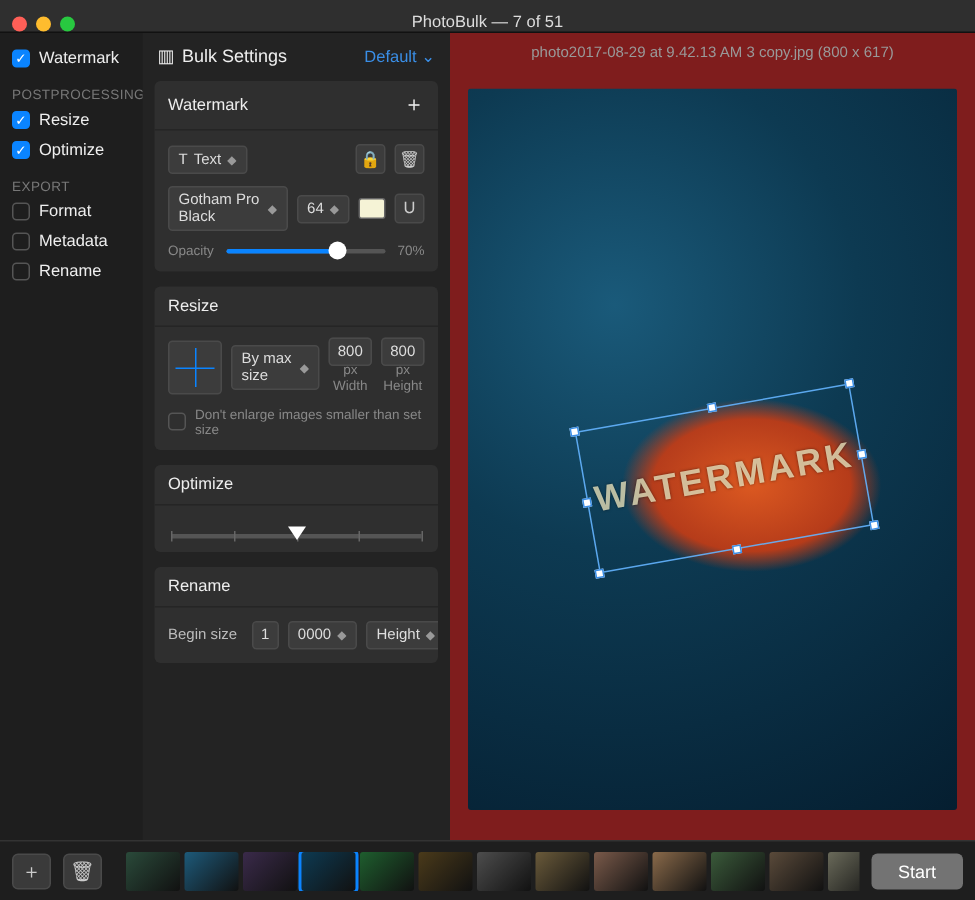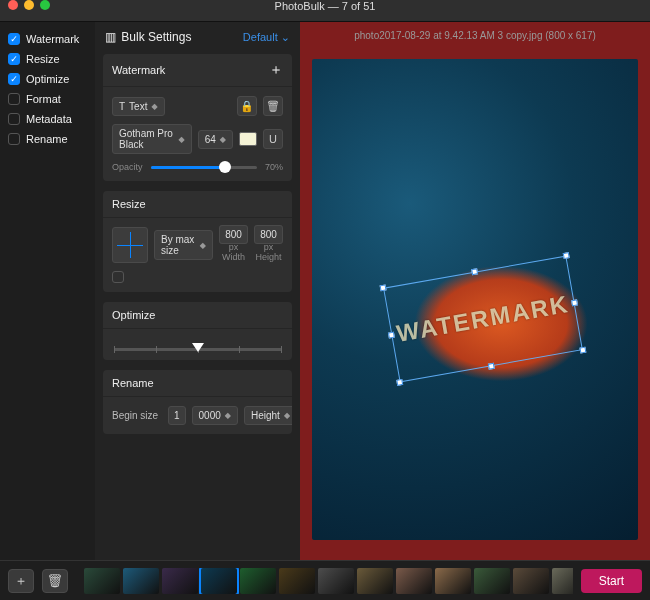--- a/index.html
+++ b/index.html
@@ -1,17 +1,17 @@
 <!DOCTYPE html>
 <html><head>
 <meta charset="utf-8">
 <style>
 * { margin: 0; padding: 0; box-sizing: border-box; font-family: -apple-system, "Helvetica Neue", Arial, sans-serif; }
 body { background: #1a1a1a; color: #ccc; width: 650px; height: 600px; overflow: hidden; font-size: 11px; }
-.titlebar { height: 22px; background: #2f2f2f; display: flex; align-items: flex-start; position: relative; border-bottom: 1px solid #111; }
+.titlebar { height: 22px; background: #2f2f2f; display: flex; align-items: flex-end; position: relative; border-bottom: 1px solid #111; }
 .traffic { display: flex; gap: 6px; padding-left: 8px; }
 .traffic span { width: 10px; height: 10px; border-radius: 50%; }
 .t-close { background: #ff5f57; }
 .t-min { background: #febc2e; }
 .t-max { background: #28c840; }
 .title { position: absolute; left: 0; right: 0; text-align: center; font-size: 11px; color: #ddd; pointer-events: none; }
 
 .main { display: flex; height: 538px; }
 .sidebar { width: 95px; background: #1e1e1e; padding: 8px 6px; }
 .sb-item { display: flex; align-items: center; gap: 6px; padding: 3px 2px; margin-bottom: 2px; cursor: pointer; border-radius: 3px; }
@@ -63,49 +63,51 @@
 .wm-box .h.bl { bottom: -4px; left: -4px; } .wm-box .h.br { bottom: -4px; right: -4px; }
 .wm-box .h.tm { top: -4px; left: 50%; margin-left: -3px; } .wm-box .h.bm { bottom: -4px; left: 50%; margin-left: -3px; }
 .wm-box .h.ml { top: 50%; left: -4px; margin-top: -3px; } .wm-box .h.mr { top: 50%; right: -4px; margin-top: -3px; }
 .wm-text { font-size: 24px; font-weight: 900; letter-spacing: 2px; color: rgba(245,240,200,0.75); text-shadow: 0 0 2px rgba(0,0,0,0.5); }
 
 .footer { height: 40px; background: #1e1e1e; border-top: 1px solid #333; display: flex; align-items: center; padding: 0 8px; gap: 8px; }
 .fbtn { width: 26px; height: 24px; background: #3a3a3a; border: 1px solid #4a4a4a; border-radius: 4px; display: flex; align-items: center; justify-content: center; color: #ccc; cursor: pointer; font-size: 13px; }
 .thumbs { flex: 1; display: flex; gap: 3px; overflow: hidden; align-items: center; padding-left: 8px; }
 .thumb-item { width: 36px; height: 26px; border-radius: 2px; flex-shrink: 0; cursor: pointer; }
 .thumb-item.sel { outline: 2px solid #0a84ff; }
-.start-btn { background: #be185d; color: #fff; border: none; border-radius: 4px; padding: 5px 18px; font-size: 12px; cursor: pointer; }
+.start-btn { background: #737373; color: #fff; border: none; border-radius: 4px; padding: 5px 18px; font-size: 12px; cursor: pointer; }
 </style>
 </head>
 <body>
 
 <div class="titlebar">
   <div class="traffic">
     <span class="t-close"></span>
     <span class="t-min"></span>
     <span class="t-max"></span>
   </div>
   <div class="title">PhotoBulk — 7 of 51</div>
 </div>
 
 <div class="main">
 
   <div class="sidebar">
     <div class="sb-item">
       <span class="chk on">✓</span>
       <span class="sb-label">Watermark</span>
     </div>
+    <div class="sb-header">POSTPROCESSING</div>
     <div class="sb-item">
       <span class="chk on">✓</span>
       <span class="sb-label">Resize</span>
     </div>
     <div class="sb-item">
       <span class="chk on">✓</span>
       <span class="sb-label">Optimize</span>
     </div>
+    <div class="sb-header">EXPORT</div>
     <div class="sb-item">
       <span class="chk"></span>
       <span class="sb-label">Format</span>
     </div>
     <div class="sb-item">
       <span class="chk"></span>
       <span class="sb-label">Metadata</span>
     </div>
     <div class="sb-item">
       <span class="chk"></span>
@@ -178,20 +180,21 @@
             <div><span class="numfield">800</span> <span class="tiny">px</span></div>
             <div class="tiny">Width</div>
           </div>
           <div style="text-align:center">
             <div><span class="numfield">800</span> <span class="tiny">px</span></div>
             <div class="tiny">Height</div>
           </div>
         </div>
         <div class="row" style="margin-bottom:0">
           <span class="chk"></span>
+          <span class="tiny">Don't enlarge images smaller than set size</span>
         </div>
       </div>
     </div>
 
     <div class="panel">
       <div class="panel-h">
           <span>Optimize</span>
         </div>
       <div class="panel-body">
         <div class="opt-slider">

